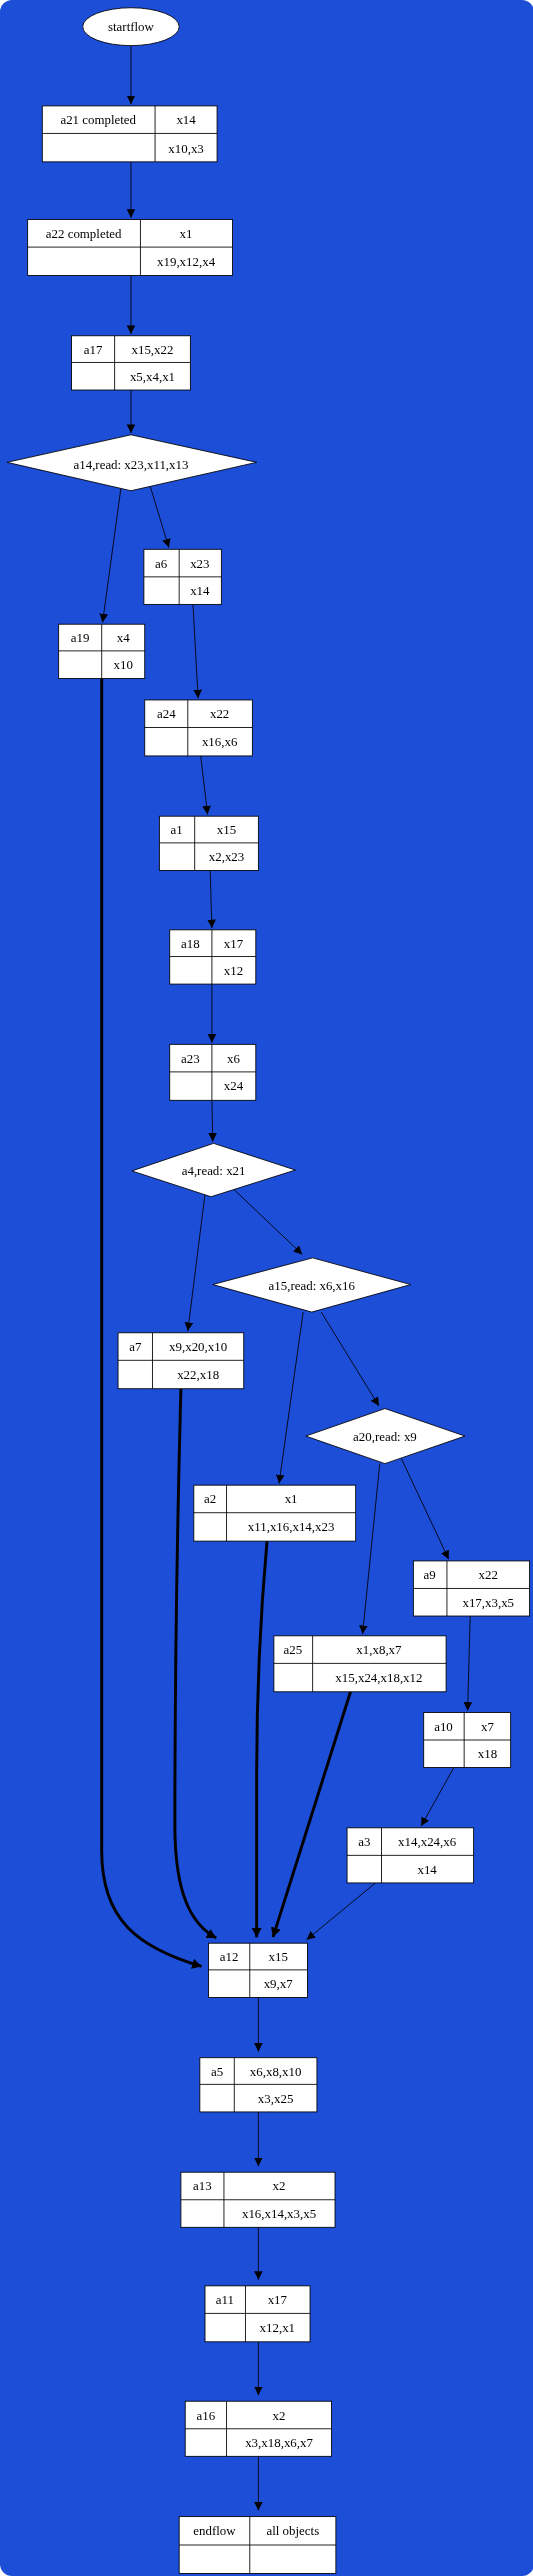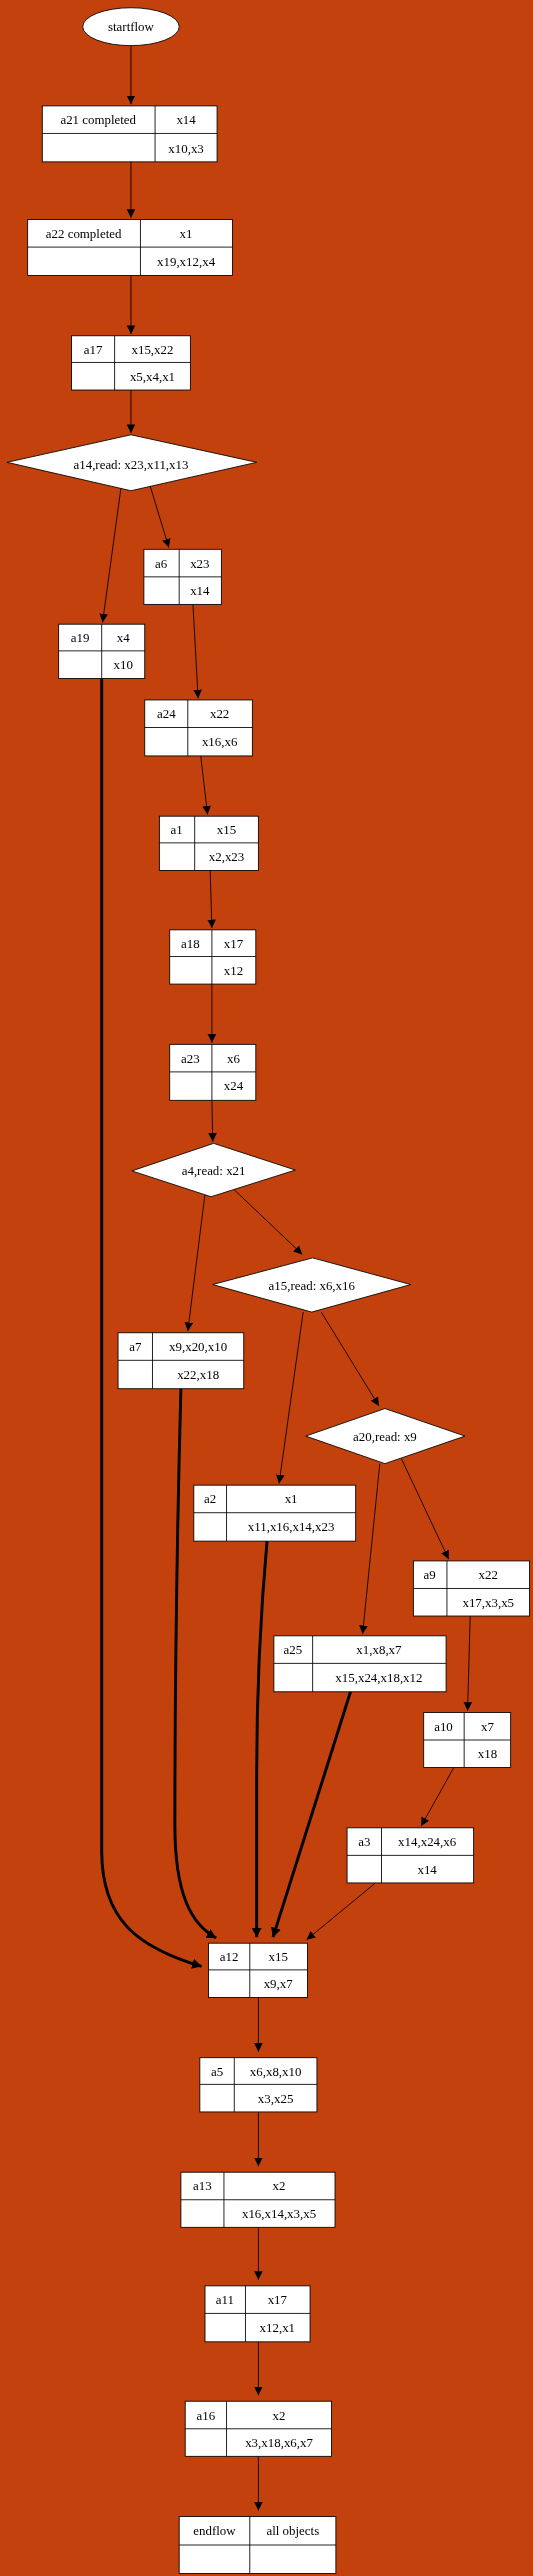--- a/index.html
+++ b/index.html
@@ -1,16 +1,16 @@
 <!DOCTYPE html>
 <html style="font-size:13.8px"><head>
 <meta charset="utf-8">
 <style>
   html,body{margin:0;padding:0;background:#ffffff;}
-  .canvas{position:relative;width:534px;height:2576px;background:#c2410c;overflow:hidden;}
+  .canvas{position:relative;width:534px;height:2576px;background:#1d4ed8;overflow:hidden;border-radius:12px;}
   svg{position:absolute;left:0;top:0;}
   .node-shape{fill:#ffffff;stroke:#000000;stroke-width:1;}
   .divider{stroke:#000000;stroke-width:1;}
   .edge{fill:none;stroke:#000000;stroke-width:1;}
   .edge-bold{fill:none;stroke:#000000;stroke-width:3.4;}
   text{font-family:"Liberation Serif","DejaVu Serif",serif;font-size:15px;fill:#000000;
        text-anchor:middle;dominant-baseline:central;}
 </style>
 </head>
 <body>

